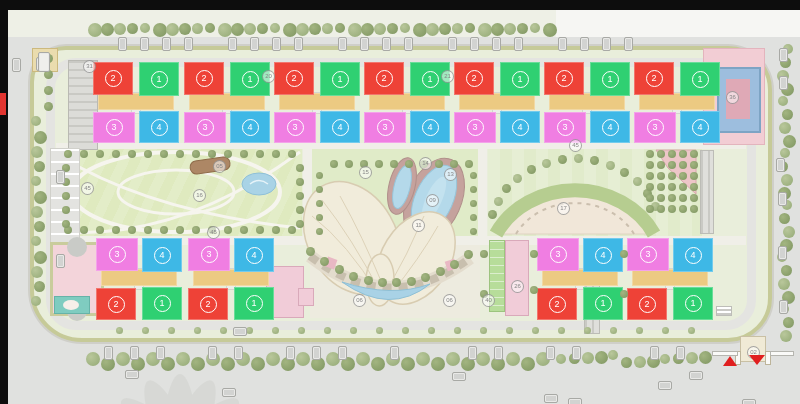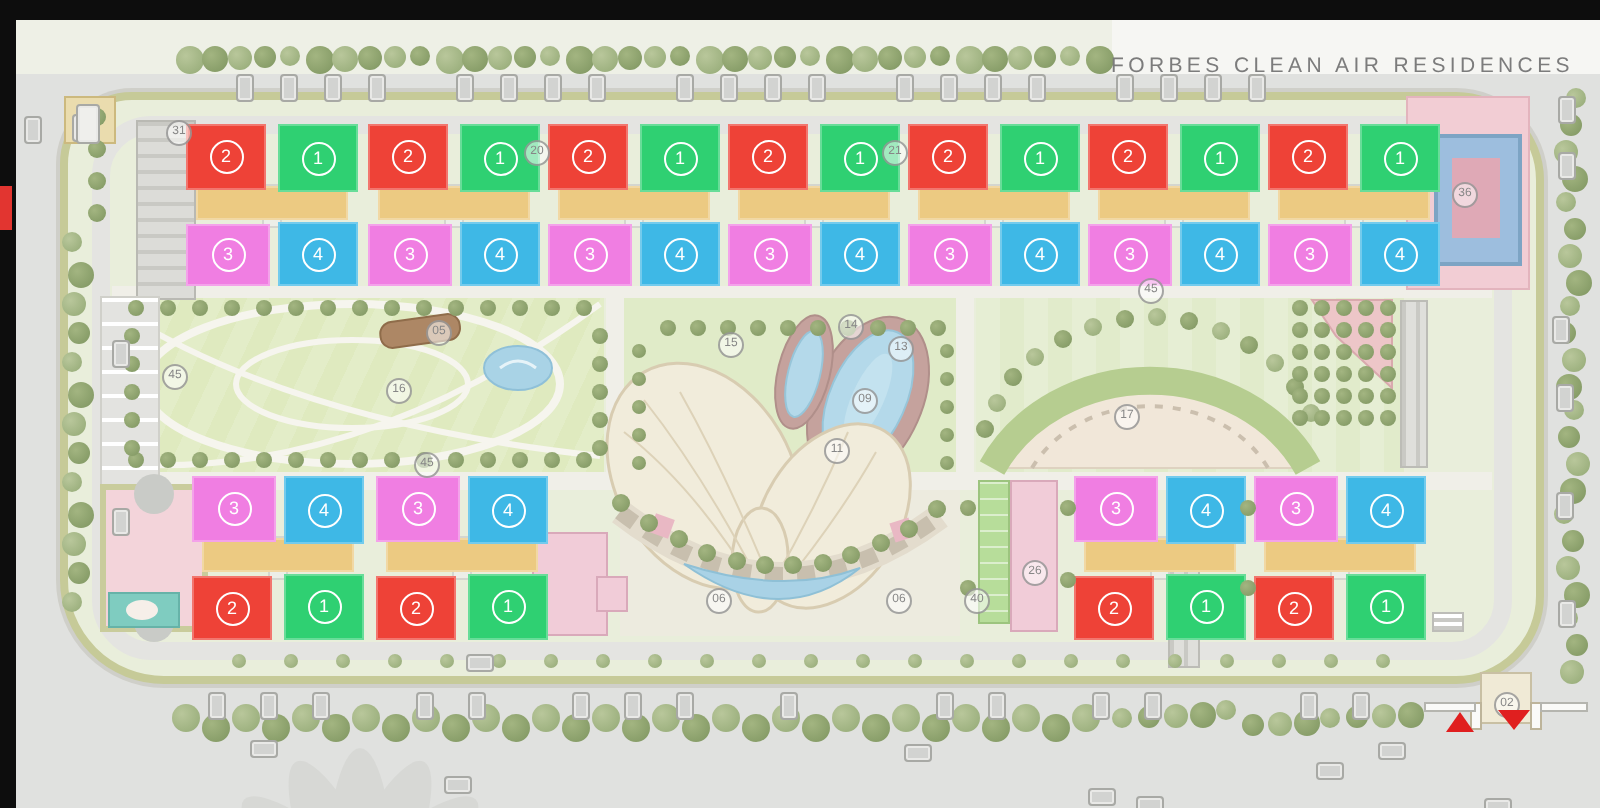--- a/index.html
+++ b/index.html
@@ -175,21 +175,20 @@
       <i style="right:-6px"></i>
     </div>
   <div class="abs fence" style="left:712px;top:351px;width:24px"></div>
   <div class="abs fence" style="left:770px;top:351px;width:22px"></div>
   <div class="abs tri tri-up" style="left: 723px; top: 356px; border-bottom-color: rgb(224, 31, 31);"></div>
   <div class="abs tri tri-down" style="left: 749px; top: 355px; border-top-color: rgb(224, 31, 31);"></div>
 
   <div class="abs bar-top"></div>
   <div class="abs bar-left"></div>
   <div class="abs red-marker"></div>
-  <div class="abs title">FORBES CLEAN AIR RESIDENCES</div>
 
 <div class="cluster" style="left: 93px; top: 62px;">
       <div class="core"></div>
       <div class="blk" style="left: 5px; top: 31px; width: 76px; height: 17px; background: rgb(236, 202, 130);"></div>
       <div class="blk" style="left: 0px; top: 0px; width: 40px; height: 33px; background: rgb(238, 66, 55);">
         <span class="num">2</span>
       </div>
       <div class="blk" style="left: 46px; top: 0px; width: 40px; height: 34px; background: rgb(47, 208, 114);">
         <span class="num">1</span>
       </div>

